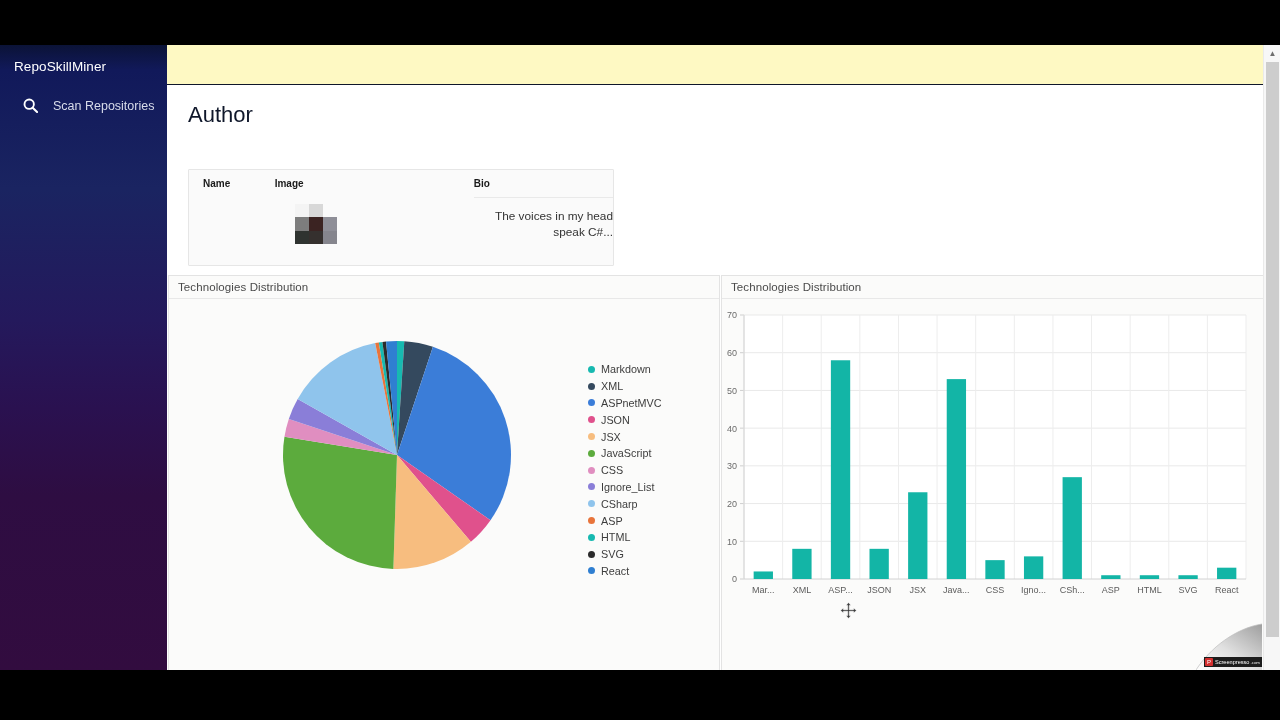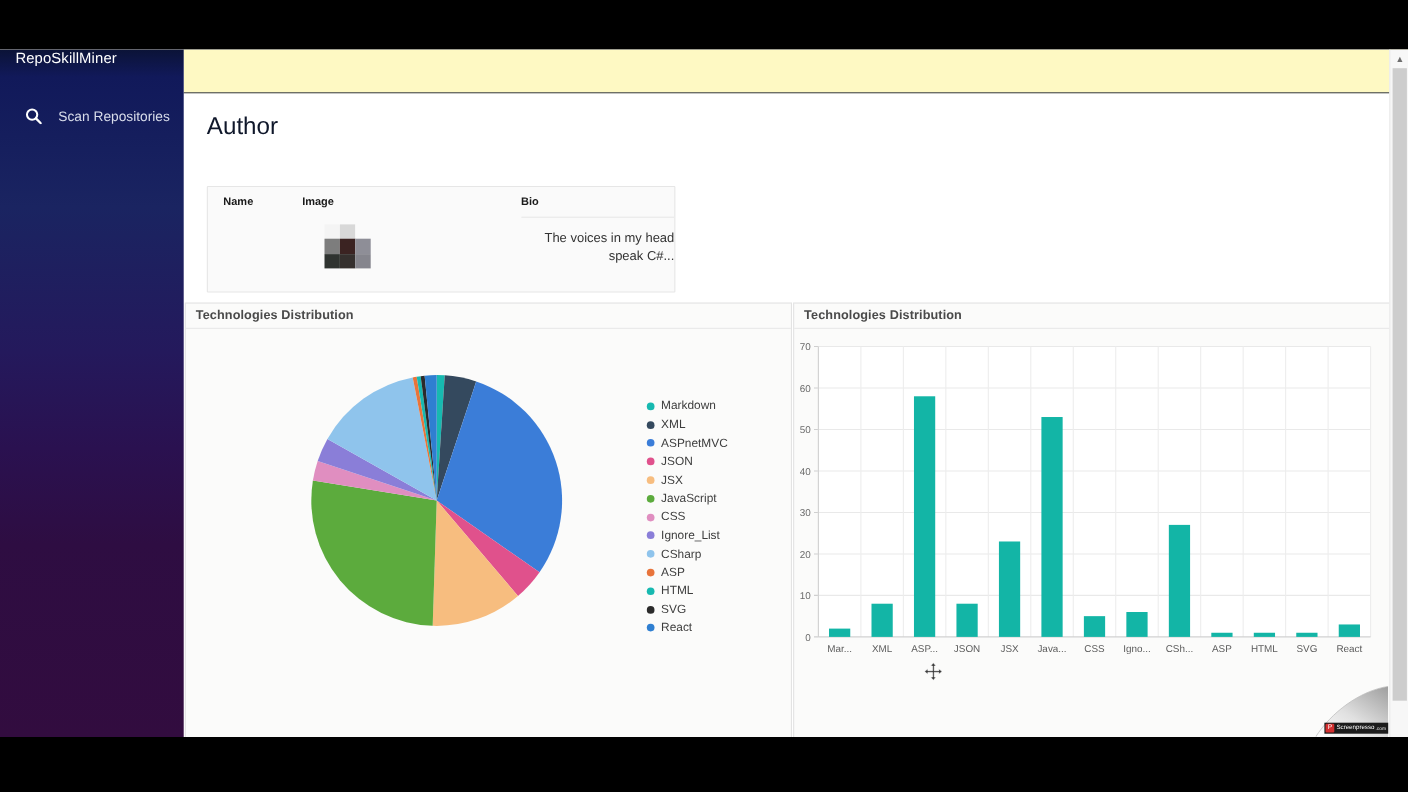--- a/index.html
+++ b/index.html
@@ -29,21 +29,21 @@
         #11195a 4%,
         #1a2461 23%,
         #24195c 44%,
         #2a1150 58%,
         #2e0d42 72%,
         #320c3f 100%);
     z-index: 5;
   }
   #brand {
     height: 42px;
-    display: flex; 
+    display: flex; align-items: center;
     padding-left: 14px;
     color: #ffffff;
     font-size: 13.5px;
     letter-spacing: .1px;
   }
   .nav-item {
     display: flex; align-items: center;
     height: 37px;
     padding-left: 20px;
     color: #d8dcea;
@@ -140,21 +140,20 @@
     background: #fbfbfa;
     border: 1px solid #e3e3e3;
   }
   #panel-pie  { left: 1px;   top: 190px; width: 552px; height: 420px; }
   #panel-bar  { left: 554px; top: 190px; width: 546px; height: 420px; }
   .panel-title {
     font-size: 11.5px;
     color: #4a4a4a;
     padding: 5px 0 0 9px;
     letter-spacing: .1px;
-    font-weight: bold;
   }
   .panel-sep {
     height: 1px; background: #e8e8e8;
     margin-top: 5px;
   }
 
   
   #pie-wrap { position: absolute; left: 0; top: 26px; width: 552px; height: 393px; }
   #pie-svg  { position: absolute; left: 113px; top: 38px; }
   #pie-legend {

